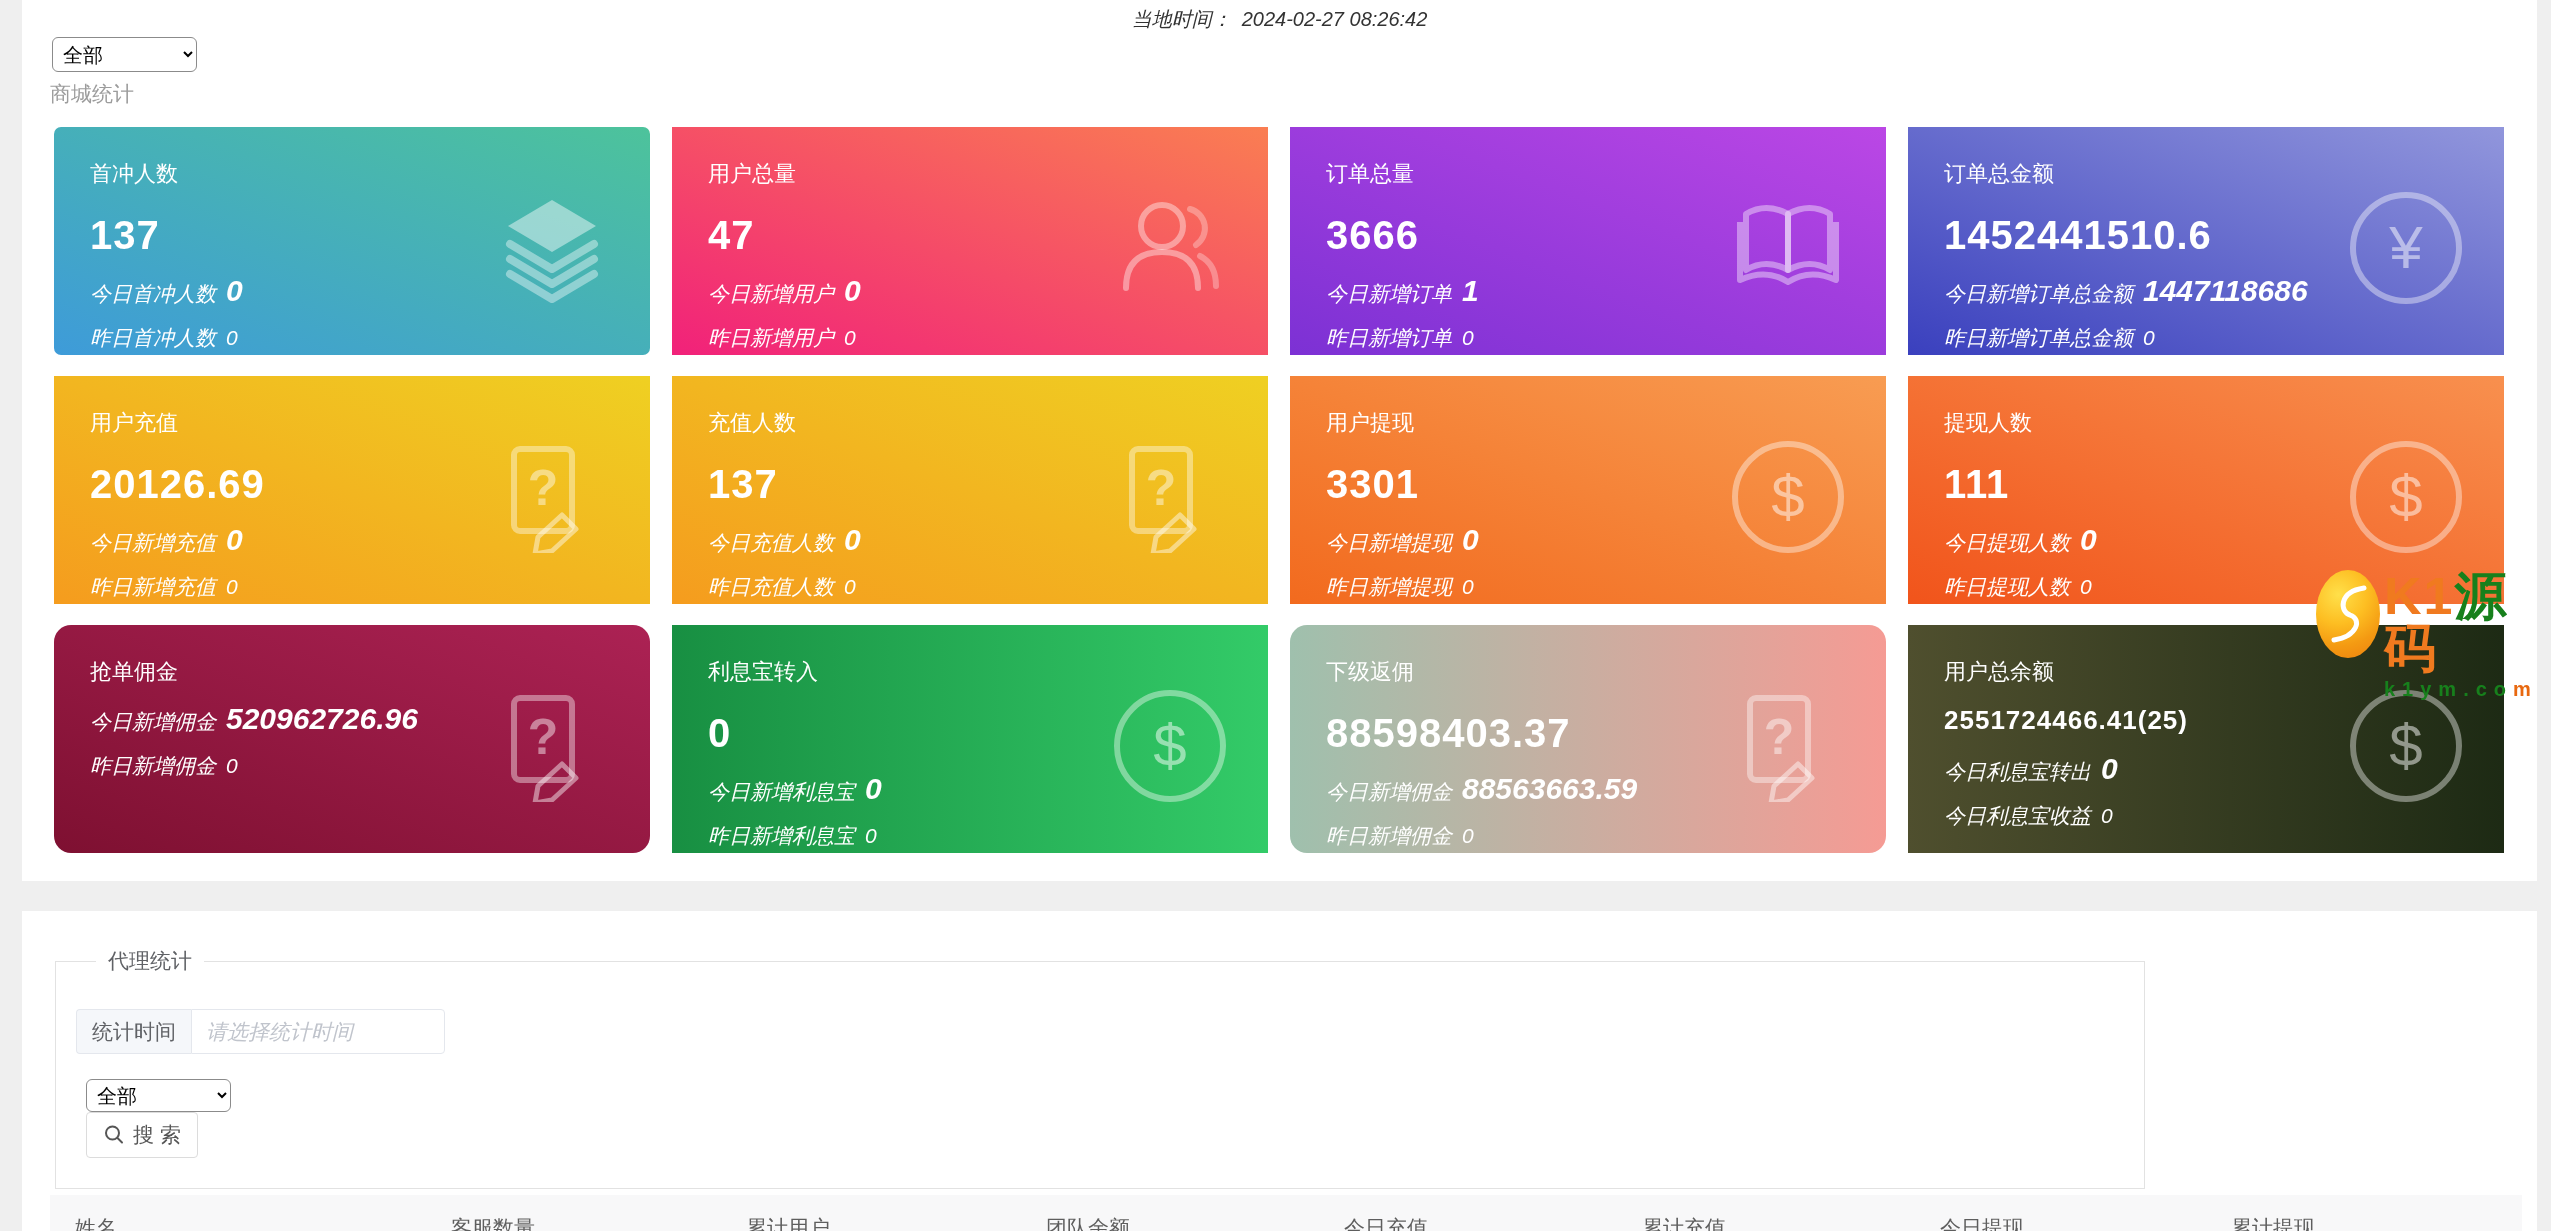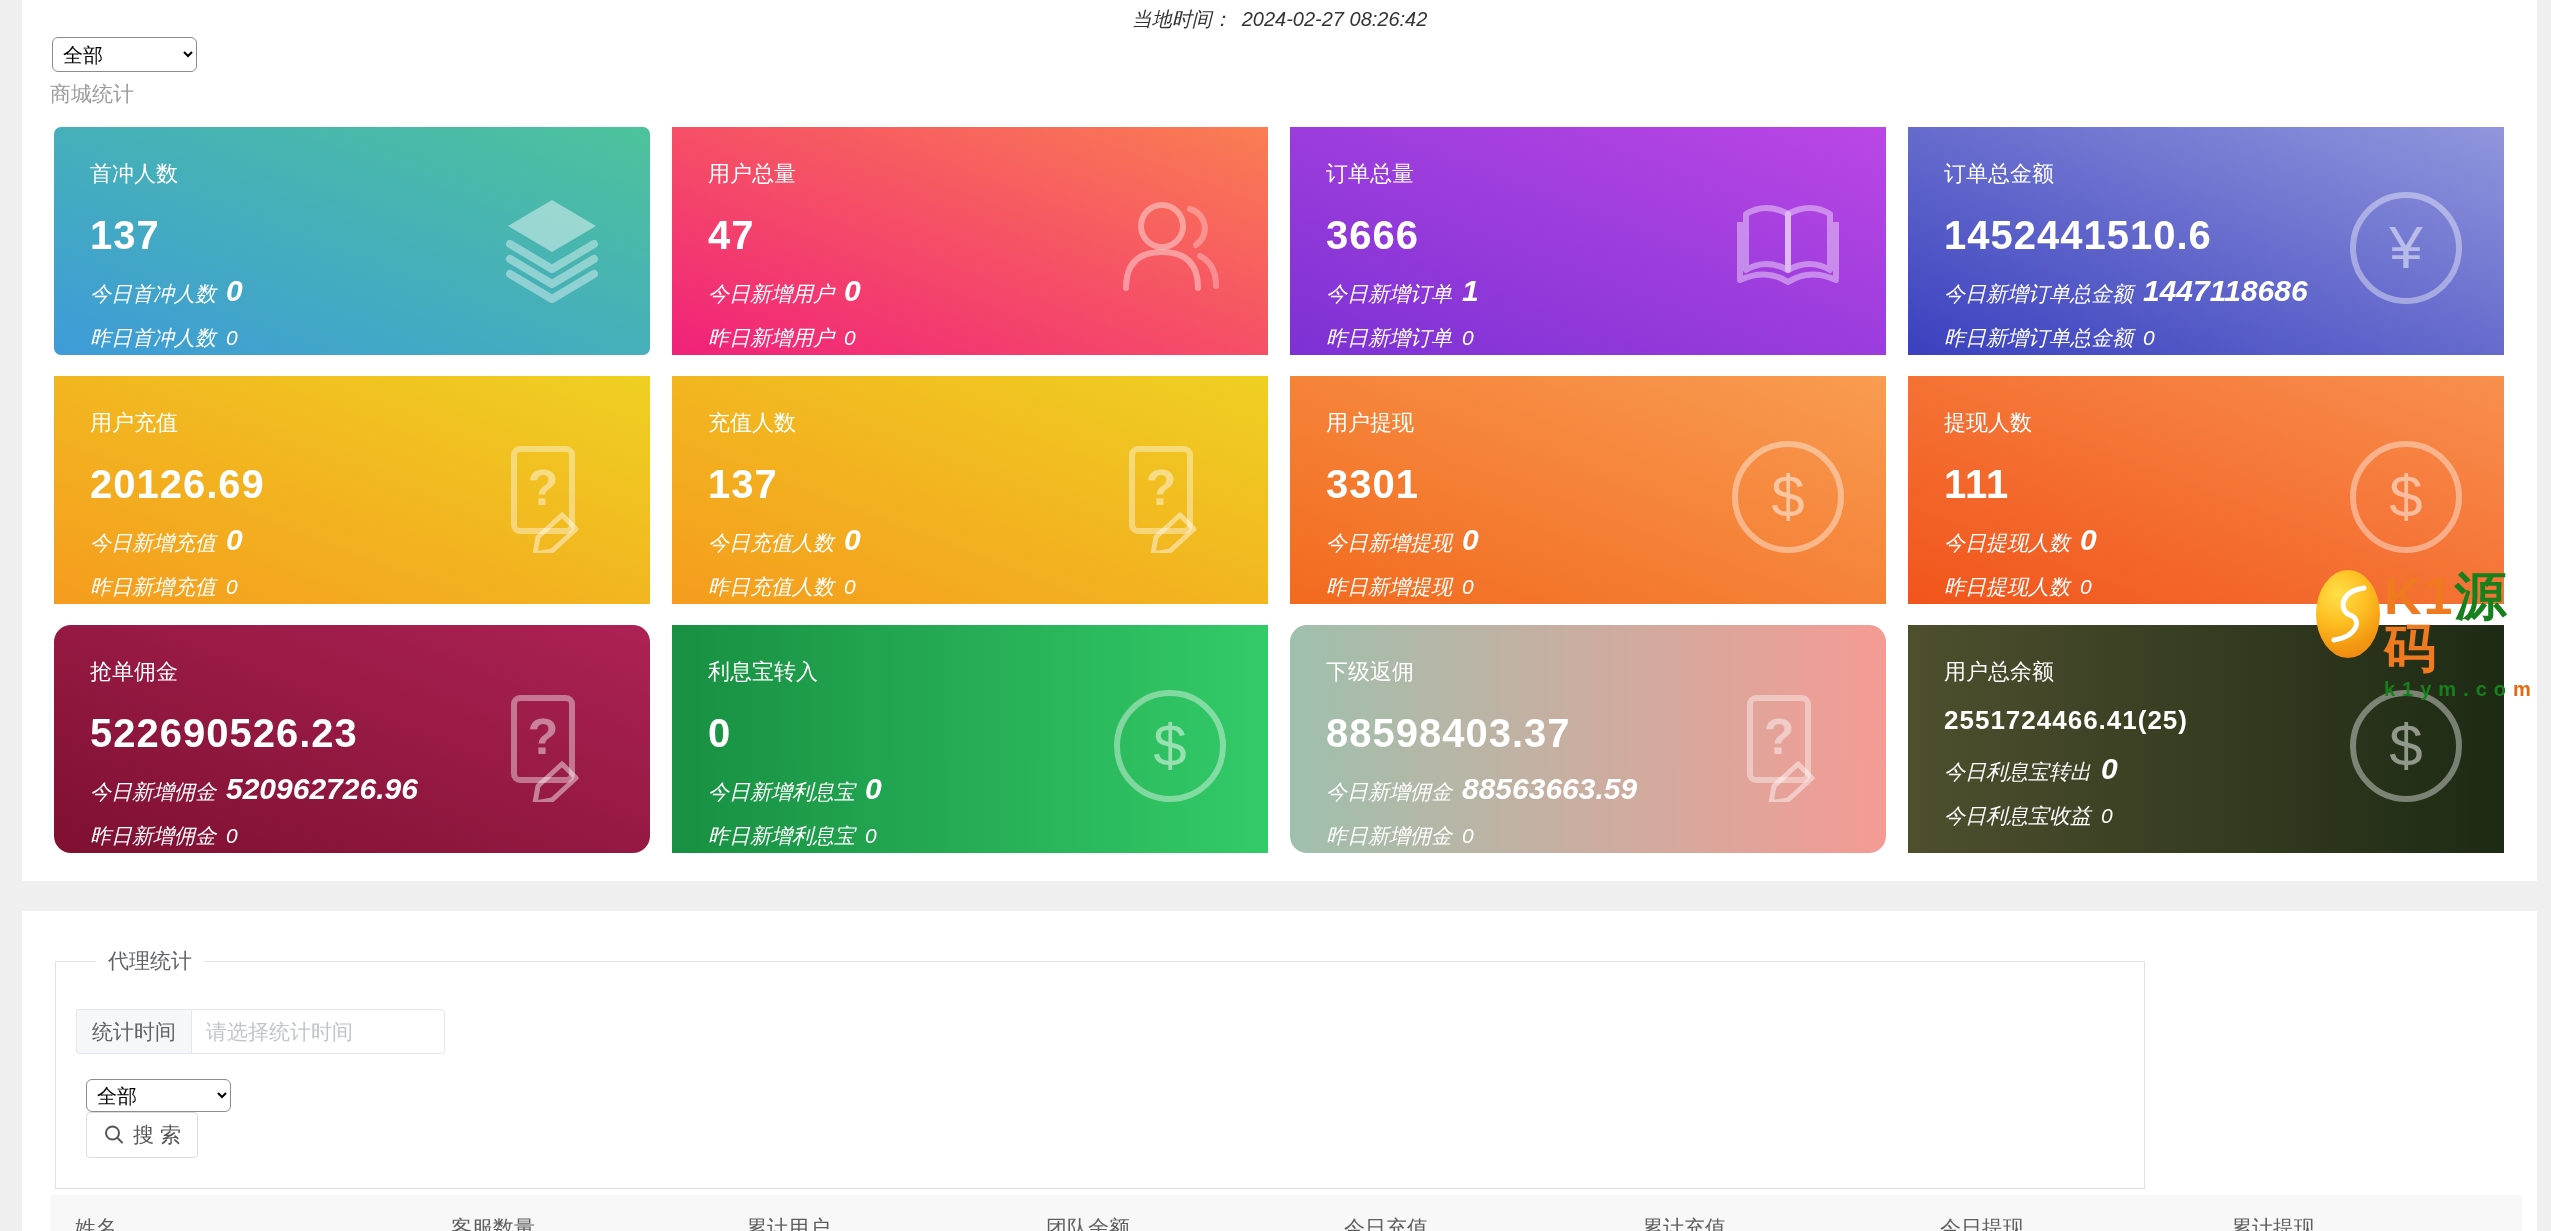--- a/index.html
+++ b/index.html
@@ -71,21 +71,21 @@
   .agent-fieldset legend{margin-left:40px;padding:0 12px;font-size:21px;color:#606266;}
   .time-group{position:absolute;left:20px;top:34px;display:flex;}
   .time-label{
     width:115px;height:45px;box-sizing:border-box;flex:none;
     background:#f5f7fa;border:1px solid #e4e7ed;border-right:none;border-radius:4px 0 0 4px;
     display:flex;align-items:center;justify-content:center;font-size:21px;color:#606266;
   }
   .time-input{
     width:254px;height:45px;box-sizing:border-box;
     border:1px solid #e4e7ed;border-radius:0 4px 4px 0;background:#fff;
-    font-size:21px;padding:0 14px;color:#737373;font-family:inherit;outline:none;
+    font-size:21px;padding:0 14px;color:#737373;font-family:inherit;outline:none;font-style:italic;
   }
   .time-input::placeholder{color:#c0c4cc;}
   .agent-select{
     position:absolute;left:30px;top:104px;width:145px;height:33px;
     font-size:20px;border:1px solid #8b8b8b;border-radius:6px;background:#fff;color:#000;
     padding:0 6px;font-family:inherit;
   }
   .search-btn{
     position:absolute;left:30px;top:137px;width:112px;height:46px;box-sizing:border-box;
     background:#fff;border:1px solid #dcdcdc;border-radius:4px;cursor:pointer;
@@ -260,21 +260,20 @@
           <span>昨日提现人数</span>
           <span class="v3">0</span>
         </div>
       <div class="c-icon">
           <div class="money-circle">$</div>
         </div>
     </div>
 
     <div class="card" style="background: linear-gradient(to right top, rgb(126, 16, 49), rgb(172, 34, 84)); border-radius: 17px;">
       <div class="c-title">抢单佣金</div>
-      <div class="c-value">522690526.23</div>
       <div class="c-line">
           <span>今日新增佣金</span>
           <span class="v2">520962726.96</span>
         </div>
       <div class="c-line">
           <span>昨日新增佣金</span>
           <span class="v3">0</span>
         </div>
       <div class="c-icon">
         <svg width="112" height="112" viewBox="0 0 112 112">

